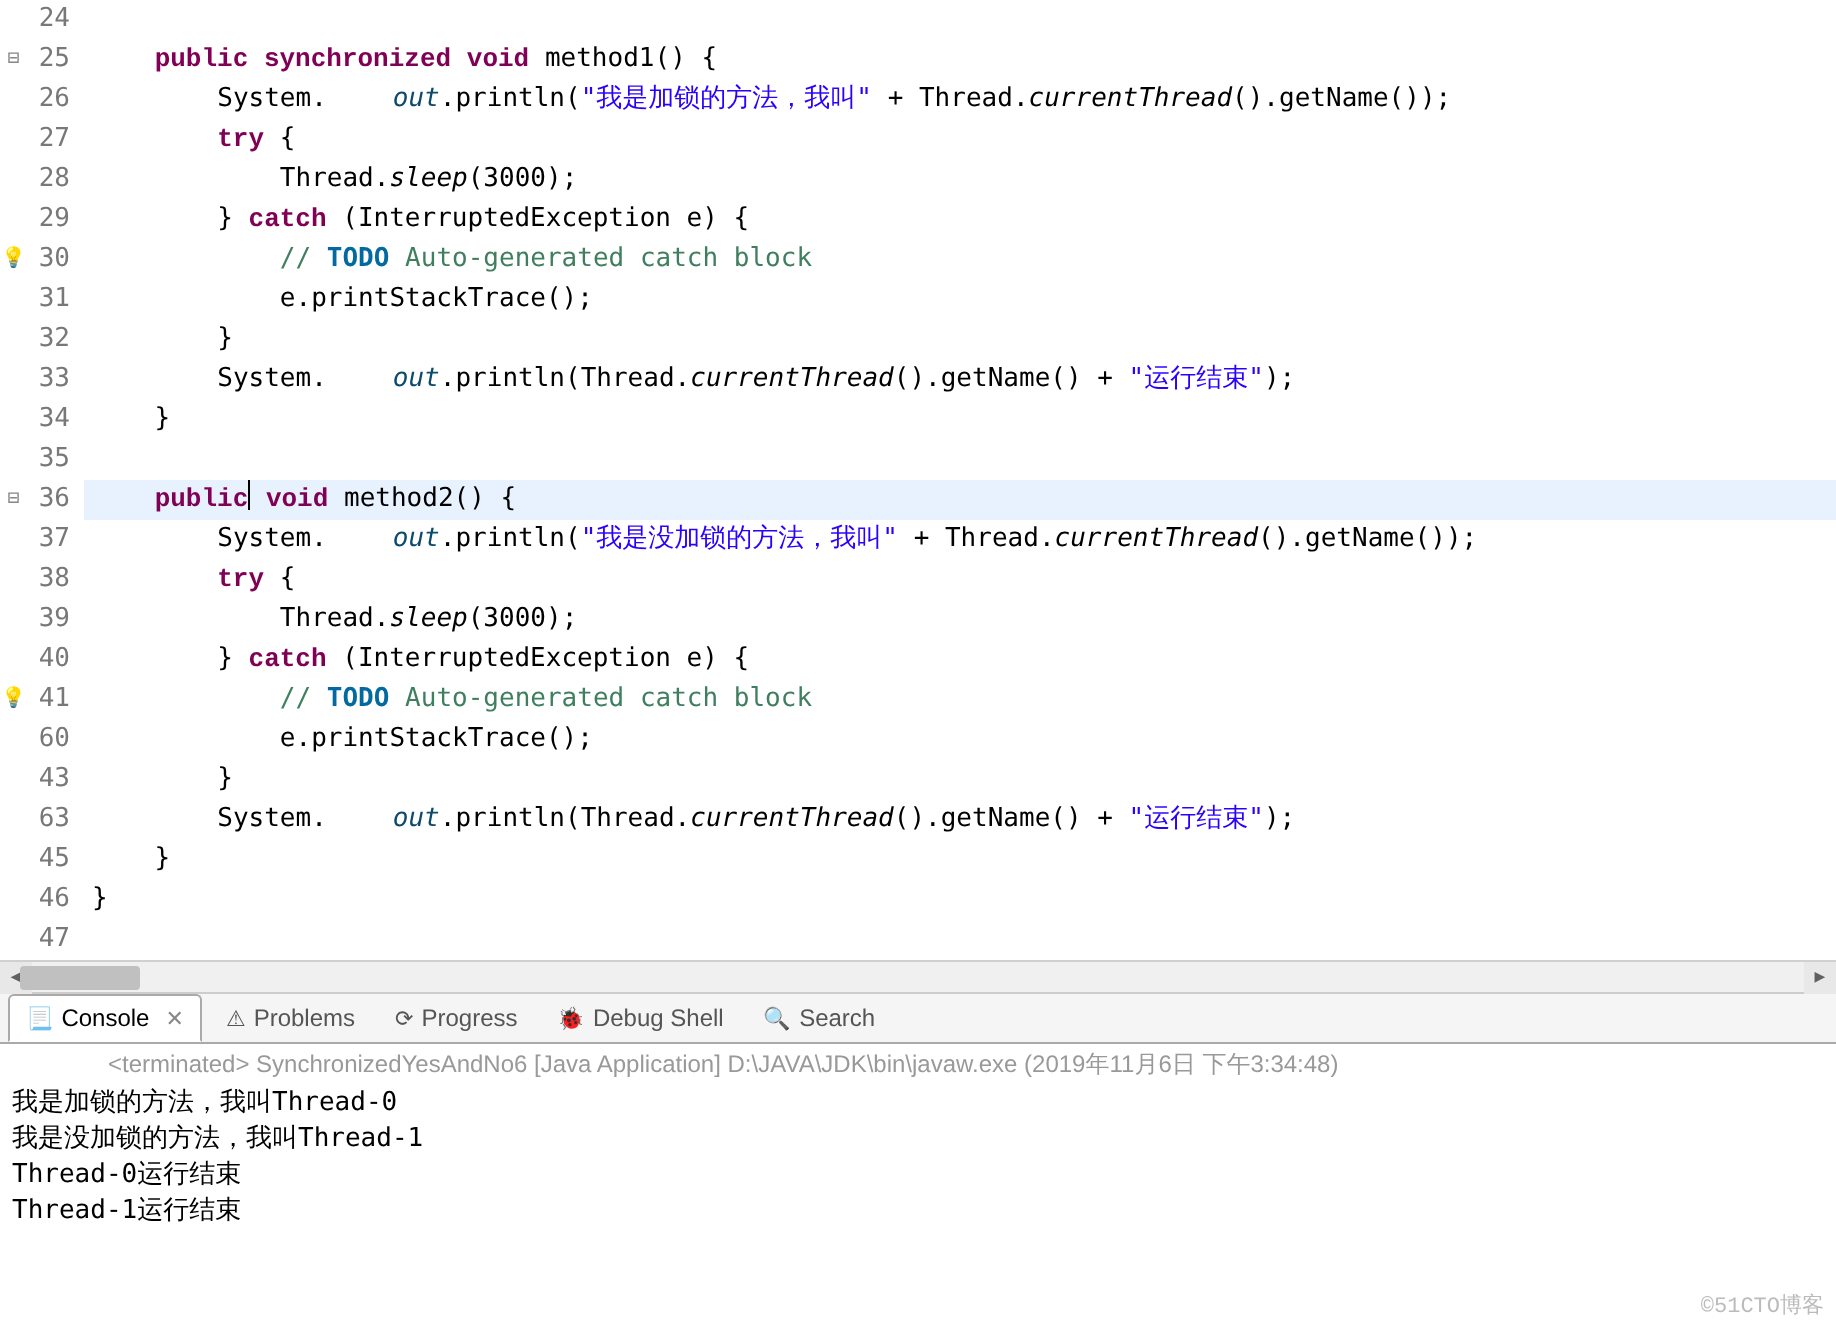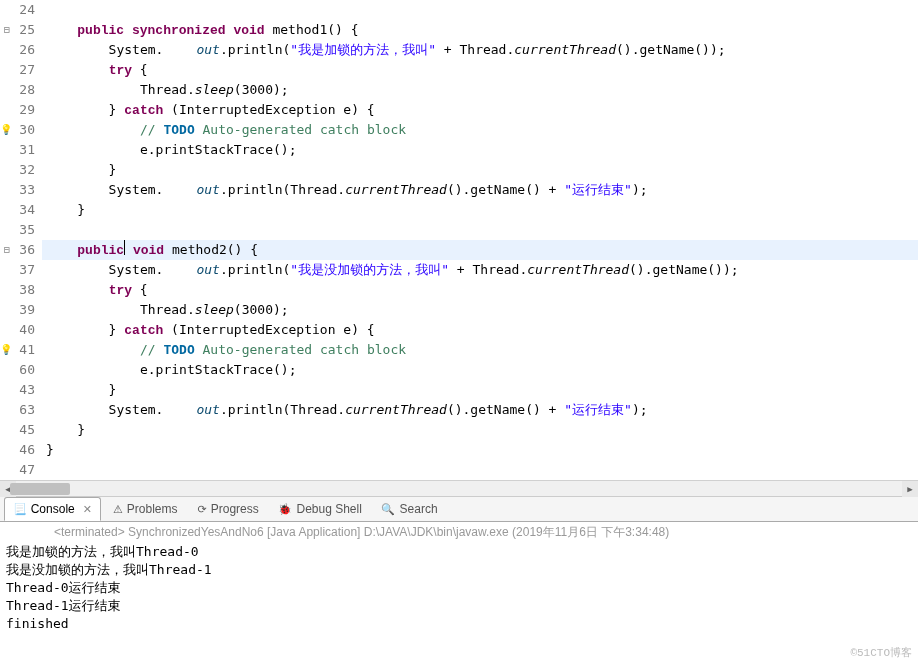--- a/index.html
+++ b/index.html
@@ -201,17 +201,16 @@
     </div>
   </div>
 
 <div class="console">
   <div class="header">&lt;terminated&gt; SynchronizedYesAndNo6 [Java Application] D:\JAVA\JDK\bin\javaw.exe (2019年11月6日 下午3:34:48)</div>
   <div id="console-lines">
       <div class="cline">我是加锁的方法，我叫Thread-0</div>
       <div class="cline">我是没加锁的方法，我叫Thread-1</div>
       <div class="cline">Thread-0运行结束</div>
       <div class="cline">Thread-1运行结束</div>
-      <div class="cline">finished</div>
     </div>
 </div>
 
 <div class="watermark">©51CTO博客</div>
 
 </body></html>

